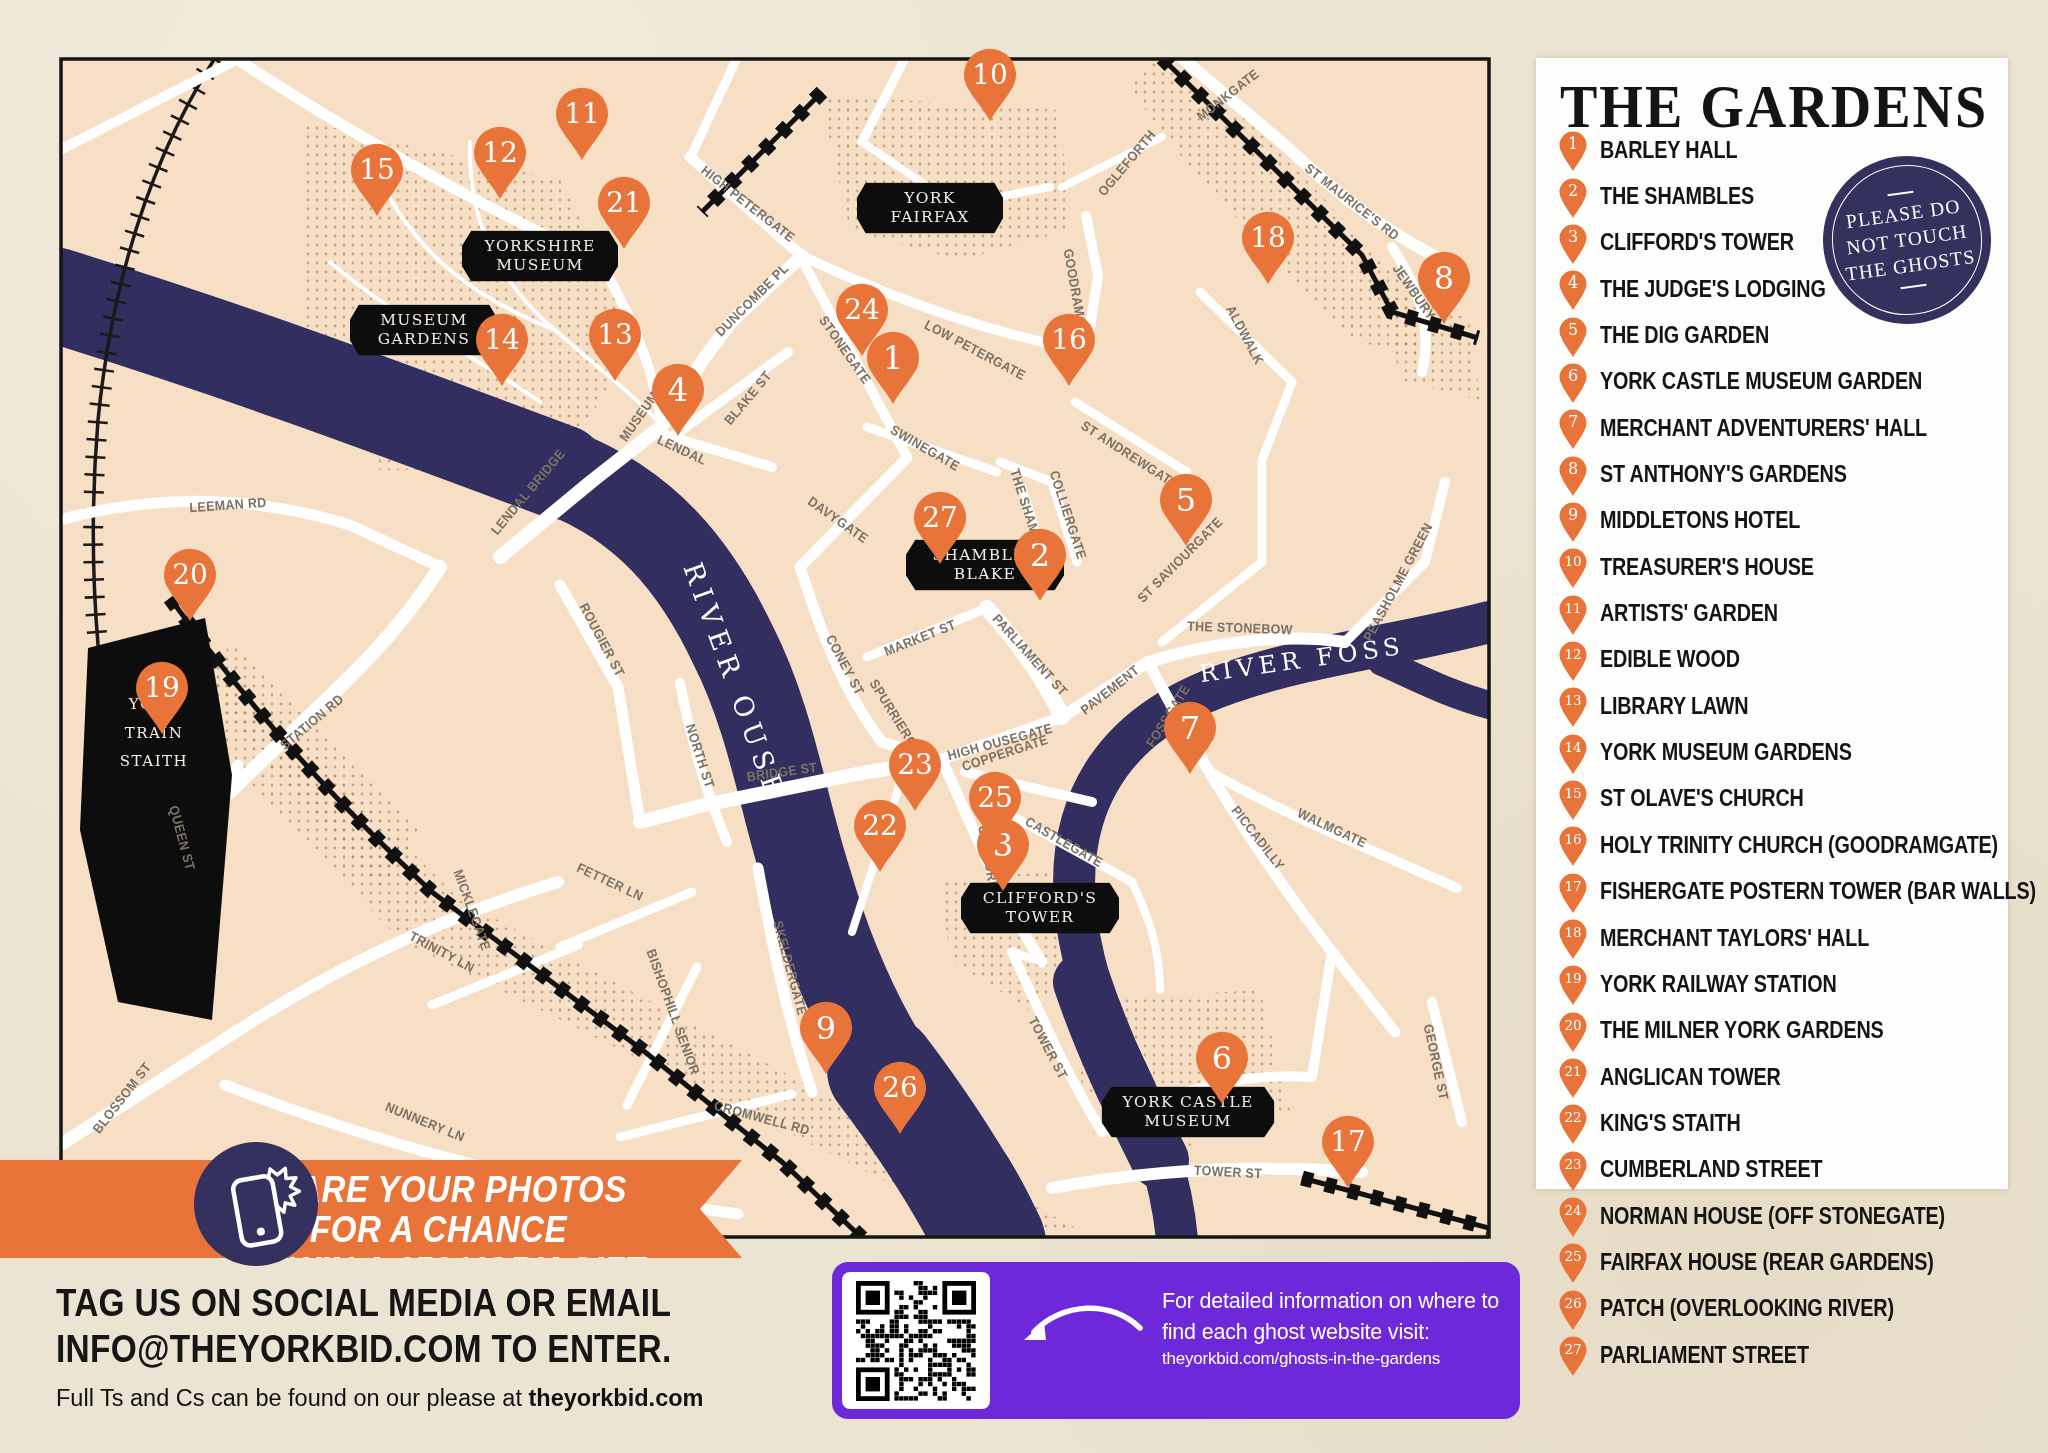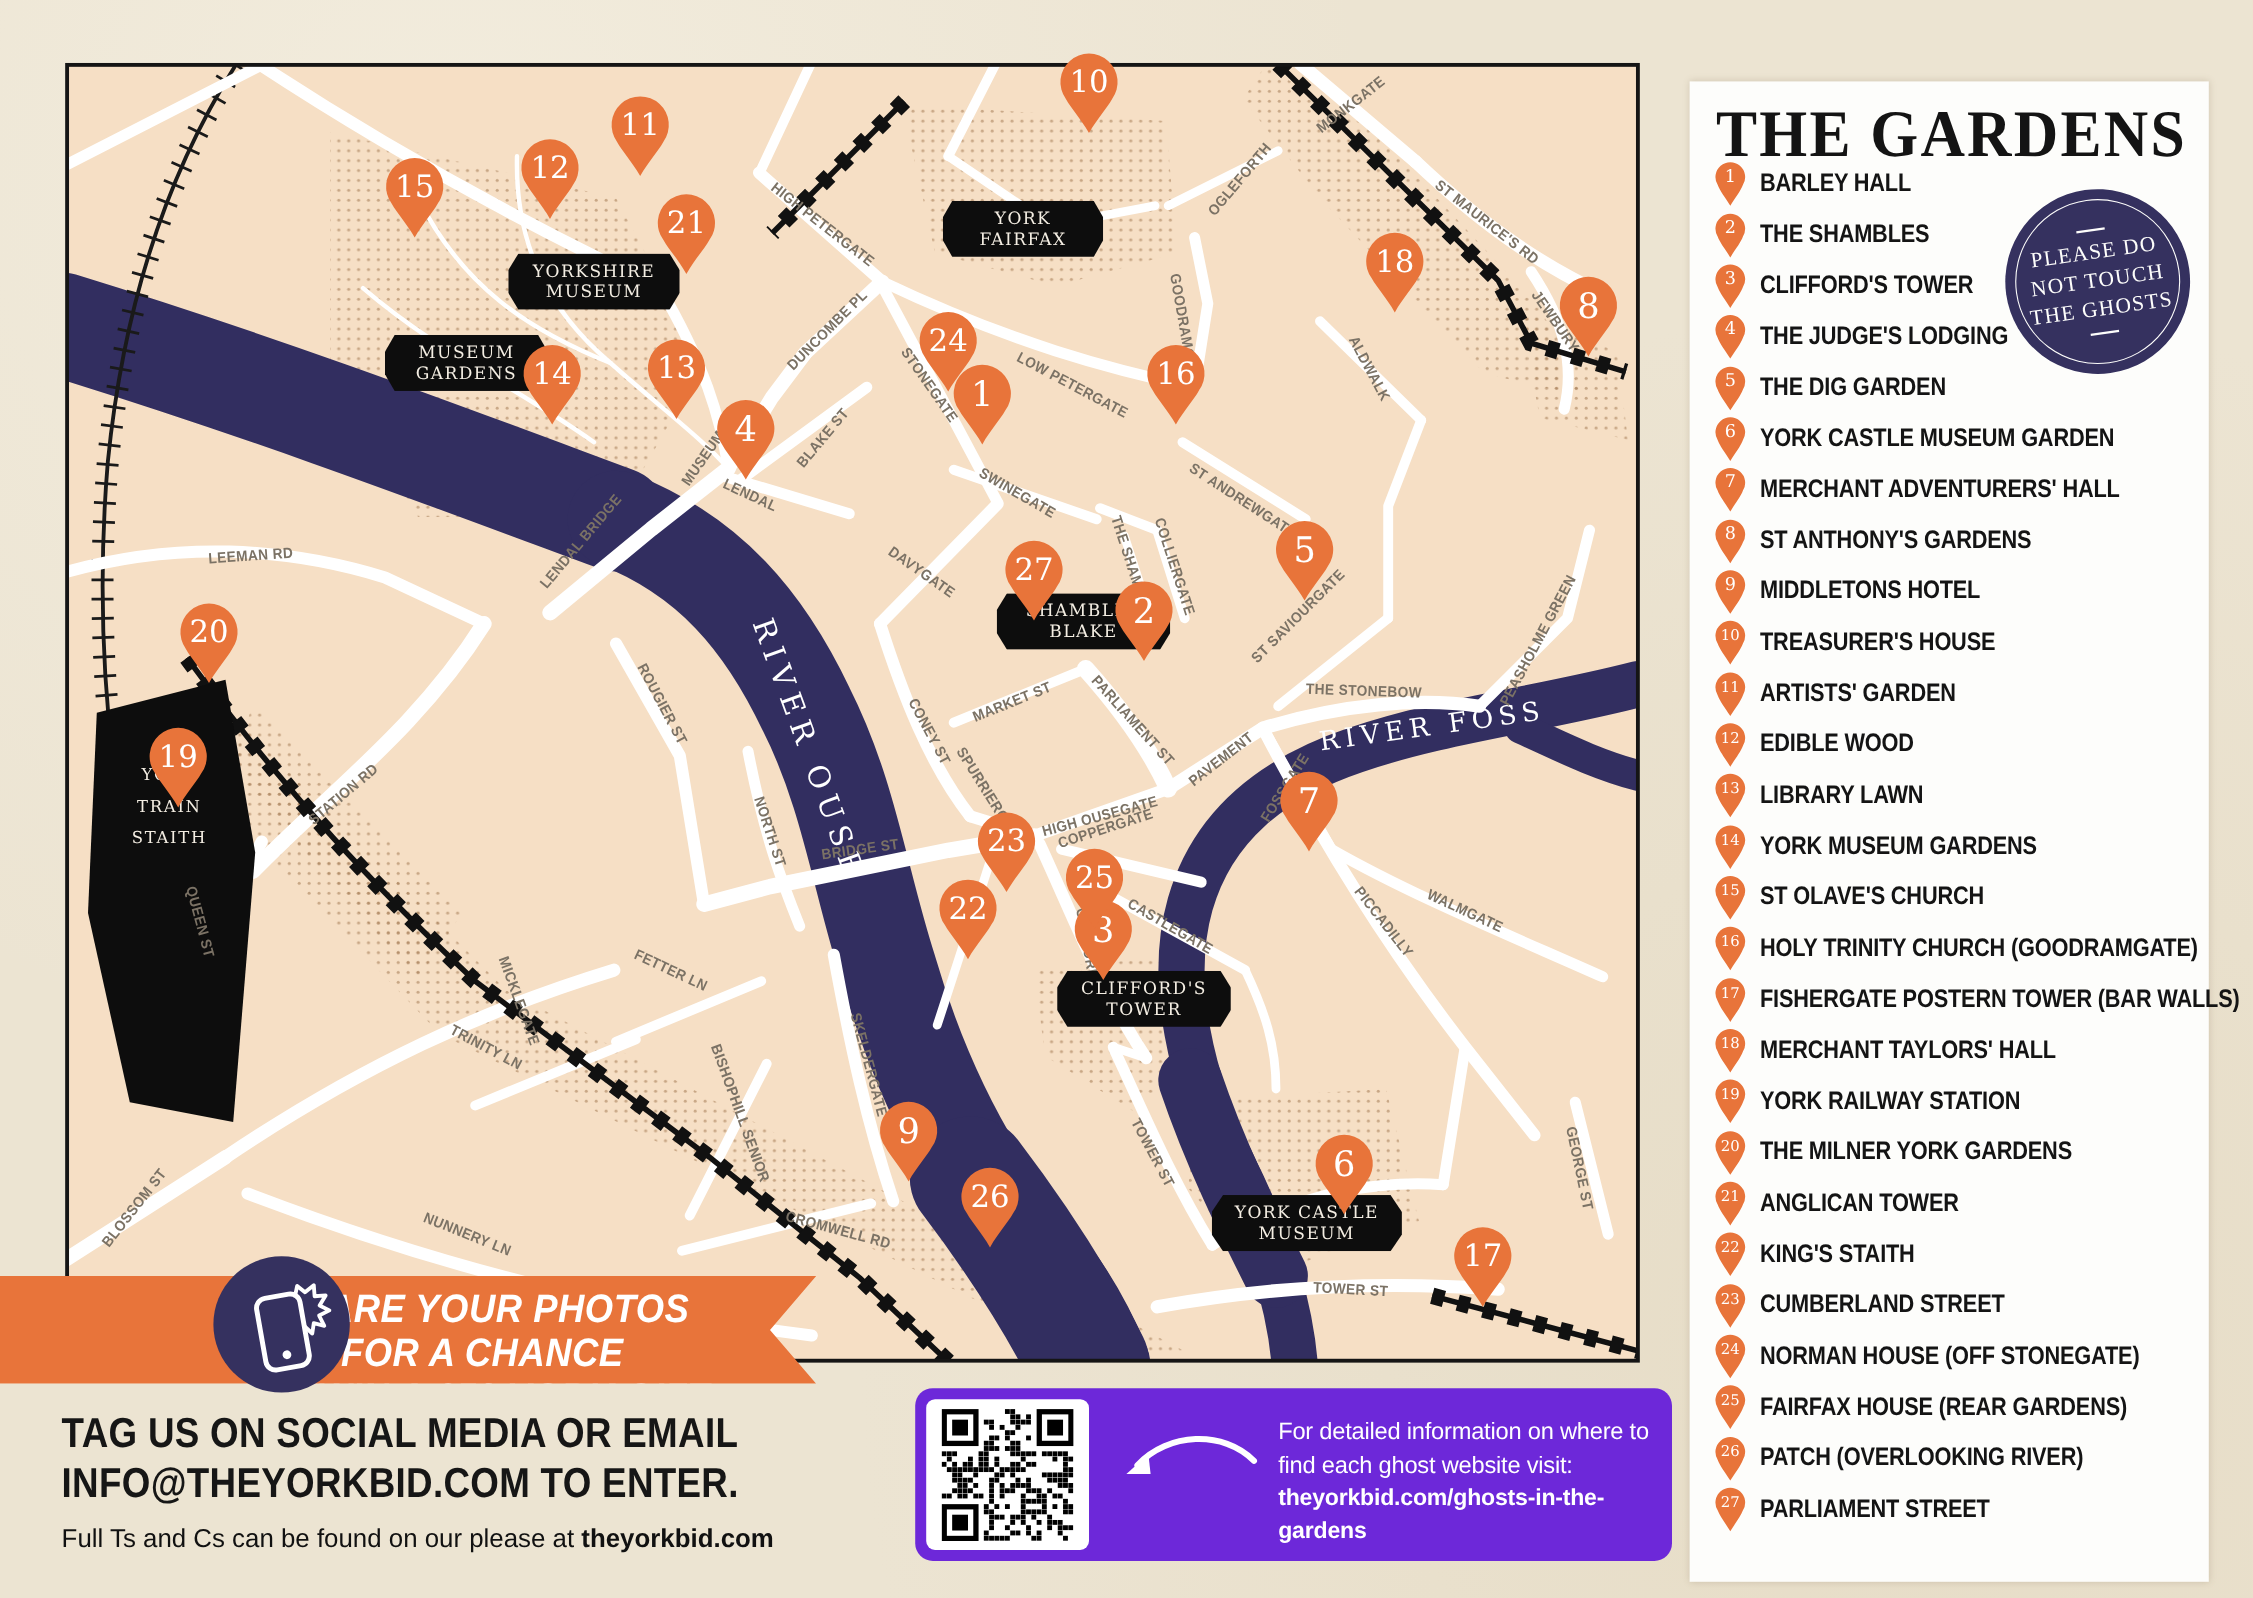--- a/index.html
+++ b/index.html
@@ -18,21 +18,21 @@
       letter-spacing:.4px;white-space:nowrap;transform-origin:center;}
   .rl{position:absolute;color:#ffffff;font-family:"DejaVu Serif",serif;white-space:nowrap;transform-origin:center;}
   .plq{position:absolute;background:#0d0d0d;color:#f4eee3;font-family:"DejaVu Serif",serif;
        text-align:center;line-height:1.2;letter-spacing:1.3px;font-size:15.5px;
        padding:7px 4px;transform:translate(-50%,-50%);
        clip-path:polygon(6% 0,94% 0,100% 30%,100% 70%,94% 100%,6% 100%,0 70%,0 30%);}
   .station-label{position:absolute;color:#f4eee3;font-family:"DejaVu Serif",serif;
        font-size:15px;letter-spacing:1.5px;text-align:center;line-height:1.9;}
 
   
-  .sidebar{position:absolute;left:1536px;top:74px;width:472px;height:1364px;
+  .sidebar{position:absolute;left:1536px;top:58px;width:472px;height:1131px;
            background:#fdfdfb;z-index:5;box-shadow:0 0 6px rgba(120,100,70,.25);}
   .sidebar h1{margin:14px 0 0 24px;font-family:"Liberation Serif",serif;font-weight:700;
            font-size:56px;letter-spacing:2px;color:#141414;transform:scale(1.0,1.08);
            transform-origin:left top;white-space:nowrap;}
   .glist{position:absolute;left:0;top:69px;width:100%;}
   .grow{height:46.35px;display:flex;align-items:center;padding-left:22px;}
   .grow svg{position:static;flex:0 0 auto;}
   .grow .lbl{margin-left:12px;font:700 23px "Liberation Sans",sans-serif;color:#141414;
            letter-spacing:-.2px;transform:scaleX(.86);transform-origin:left center;white-space:nowrap;}
 
@@ -58,21 +58,21 @@
   .footer .small{margin-top:12px;font:400 23.5px "Liberation Sans",sans-serif;color:#111;}
   .footer .small b{font-weight:700;}
 
   
   .qr-box{position:absolute;left:832px;top:1262px;width:688px;height:157px;background:#6d28d9;
           border-radius:16px;z-index:5;}
   .qr-white{position:absolute;left:10px;top:10px;width:148px;height:137px;background:#fff;border-radius:8px;}
   .qr-white svg{left:14px;top:9px;}
   .qr-text{position:absolute;left:330px;top:24px;width:348px;color:#fff;
           font:400 21.5px "Liberation Sans",sans-serif;line-height:1.42;letter-spacing:-.2px;}
-  .qr-text .b3{font-weight:700;font-size:21px;}
+  .qr-text .b3{font-weight:400;font-size:17px;}
   .arrow-svg{left:168px;top:30px;}
 </style>
 </head>
 <body>
 
 <svg id="base" viewBox="0 0 2048 1453">
   <defs>
     <pattern id="dots" width="9" height="9" patternUnits="userSpaceOnUse">
       <circle cx="2" cy="2" r="1.4" fill="#a8815a" opacity="0.6"></circle>
     </pattern>

